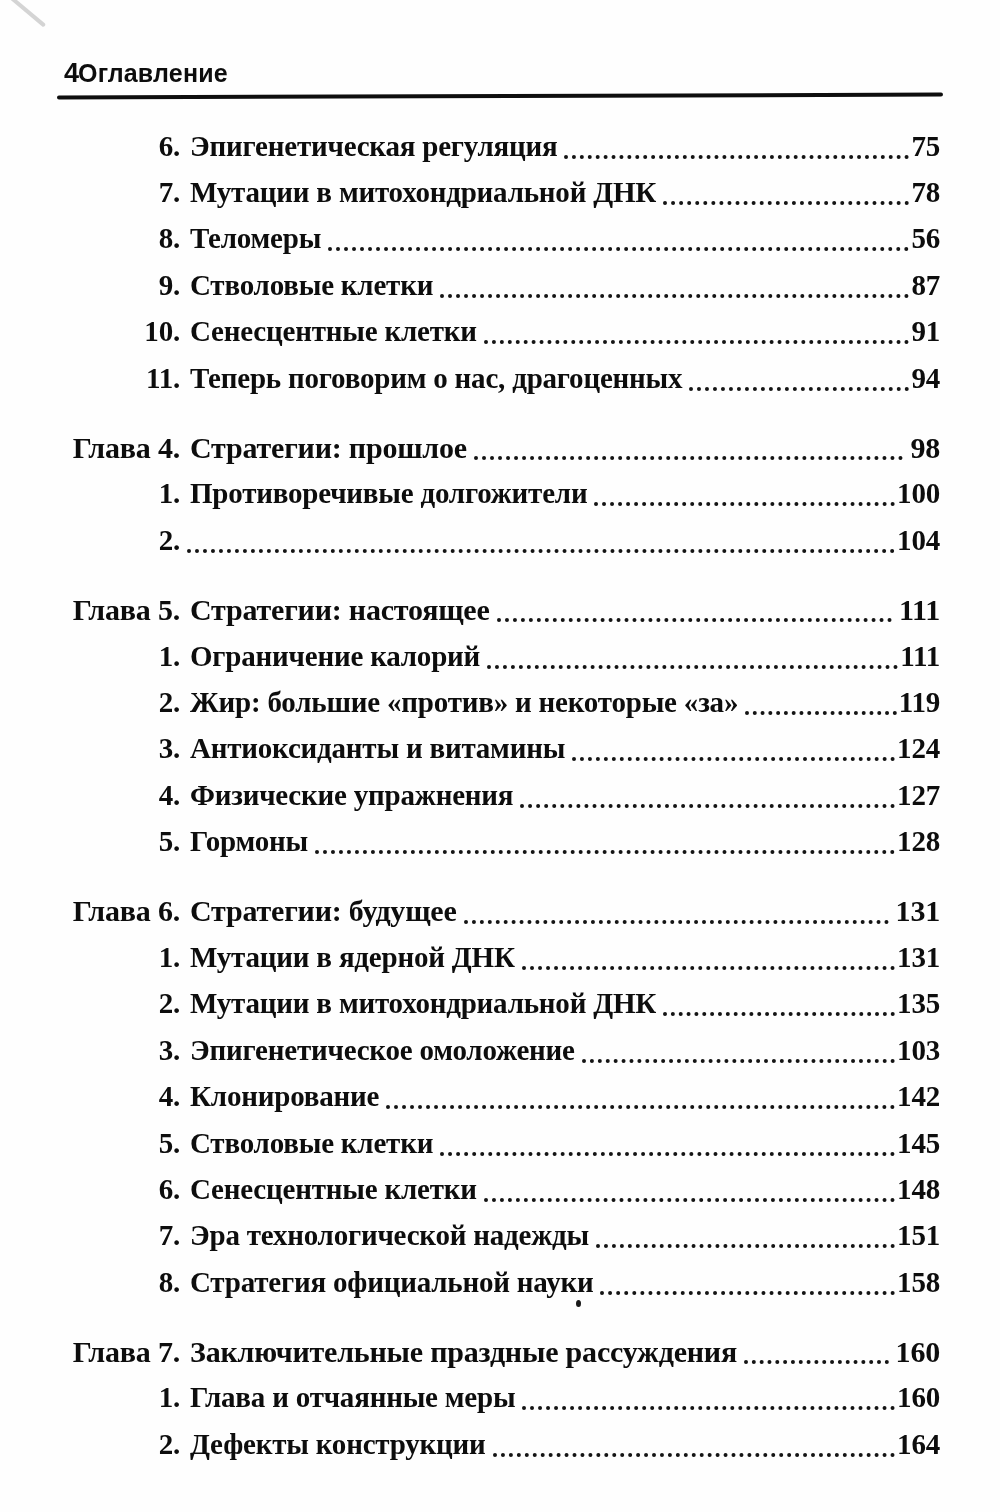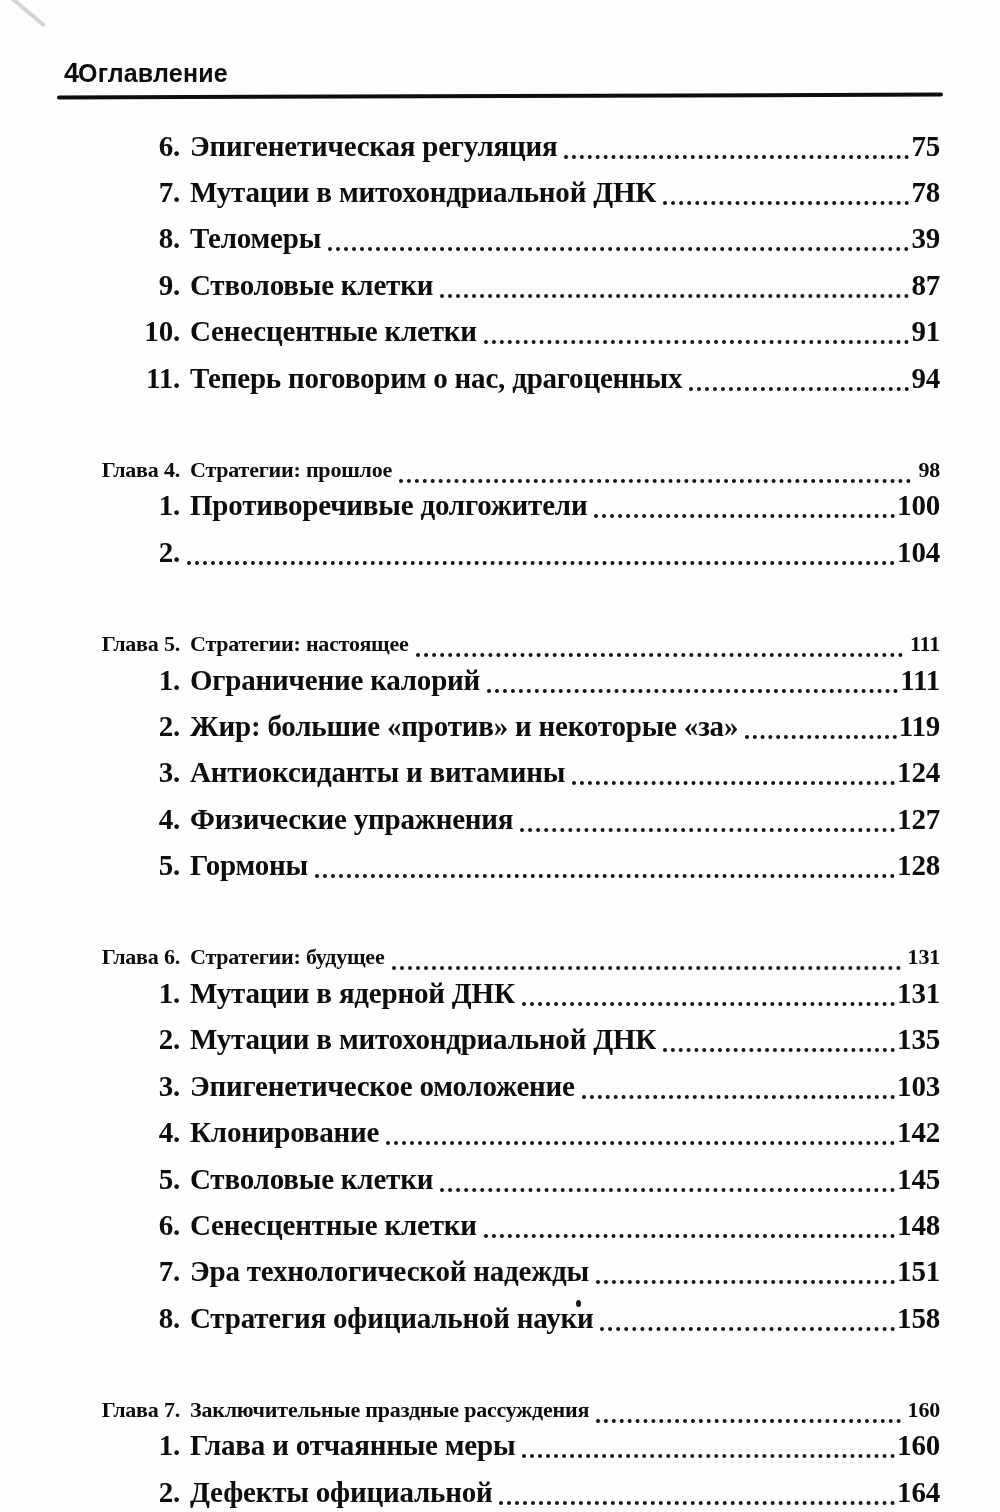--- a/index.html
+++ b/index.html
@@ -85,23 +85,22 @@
   .row {
     display: flex;
     align-items: center;
     height: 46.4px;
     font-weight: 700;
     font-size: 29px;
     letter-spacing: -0.2px;
     white-space: nowrap;
   }
   .row.chapter {
-    margin-top: 35px;
-    font-size: 22px;
-    align-items: flex-end;
+    margin-top: 23px;
+    font-size: 30px;
   }
   .row .num {
     flex: 0 0 118px;
     text-align: right;
   }
   .row .title {
     margin-left: 10px;
   }
   .row .leader {
     flex: 1 1 auto;
@@ -143,21 +142,21 @@
       <div class="row item">
         <span class="num">7.</span>
         <span class="title">Мутации в митохондриальной ДНК</span>
         <span class="leader"></span>
         <span class="page-col">78</span>
       </div>
       <div class="row item">
         <span class="num">8.</span>
         <span class="title">Теломеры</span>
         <span class="leader"></span>
-        <span class="page-col">39</span>
+        <span class="page-col">56</span>
       </div>
       <div class="row item">
         <span class="num">9.</span>
         <span class="title">Стволовые клетки</span>
         <span class="leader"></span>
         <span class="page-col">87</span>
       </div>
       <div class="row item">
         <span class="num">10.</span>
         <span class="title">Сенесцентные клетки</span>
@@ -284,18 +283,18 @@
         <span class="page-col">160</span>
       </div>
       <div class="row item">
         <span class="num">1.</span>
         <span class="title">Глава и отчаянные меры</span>
         <span class="leader"></span>
         <span class="page-col">160</span>
       </div>
       <div class="row item">
         <span class="num">2.</span>
-        <span class="title">Дефекты официальной</span>
+        <span class="title">Дефекты конструкции</span>
         <span class="leader"></span>
         <span class="page-col">164</span>
       </div>
     </main>
 </div>
 
 </body></html>

